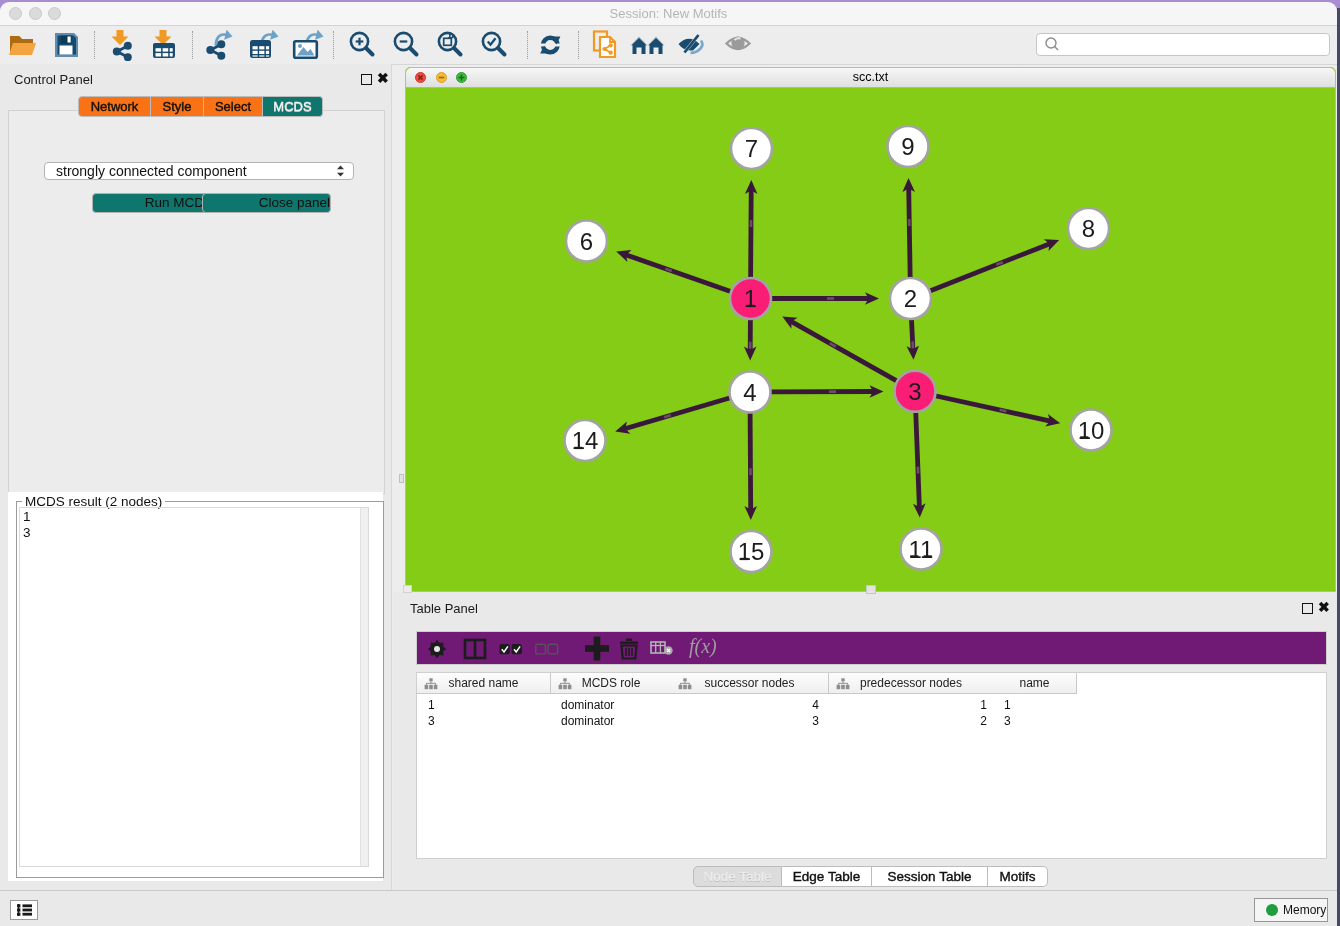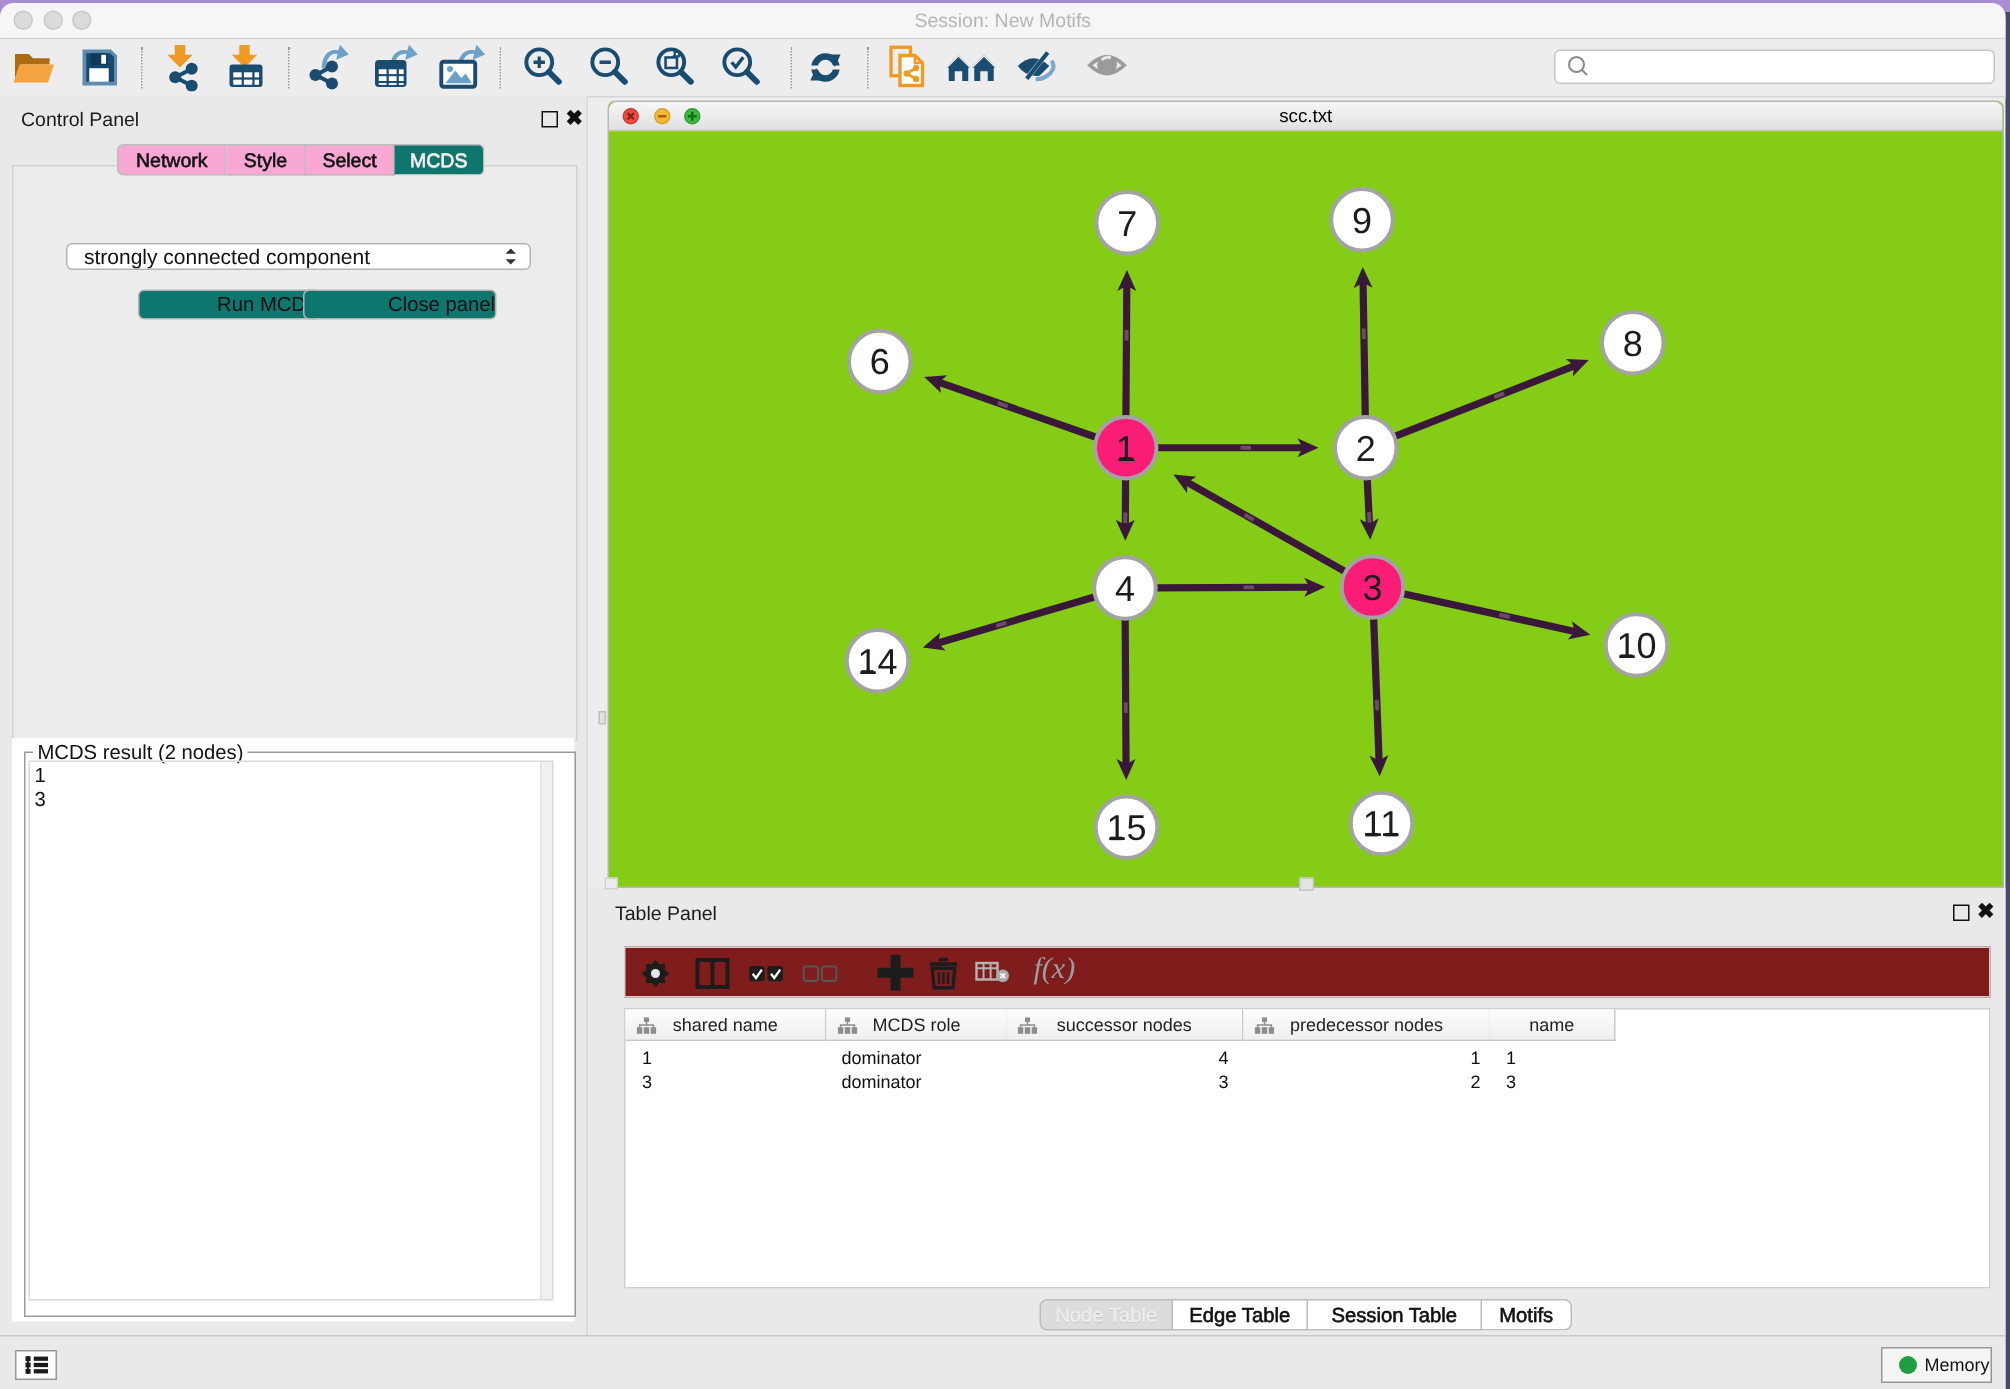--- a/index.html
+++ b/index.html
@@ -23,21 +23,21 @@
  border-left:1px dotted #9a9a9a;}
 #searchbox{position:absolute;left:1036px;top:7px;width:292px;height:21px;
  background:#fff;border:1px solid #c6c6c6;border-radius:4px;}
 
 #dock{left:0;top:64px;width:392px;height:826px;background:#e9e9e9;border-right:1px solid #d8d8d8;box-sizing:border-box;}
 #cp-title{position:absolute;left:14px;top:8px;font-size:13px;color:#1a1a1a;}
 .hdr-float{position:absolute;width:9px;height:9px;border:1.5px solid #111;}
 .hdr-x{position:absolute;font-size:14px;font-weight:bold;color:#111;line-height:11px;}
 
 .tabrow{position:absolute;display:flex;z-index:5;}
-.tab{box-sizing:border-box;height:21px;background:#f9a8d4;border:1px solid #bcbcbc;
+.tab{box-sizing:border-box;height:21px;background:#f97316;border:1px solid #bcbcbc;
  border-left:none;font-size:13px;color:#111;-webkit-text-stroke:0.4px #111;text-align:center;line-height:19px;}
 .tab.first{border-left:1px solid #bcbcbc;border-radius:4px 0 0 4px;}
 .tab.sel{background:#0f766e;color:#f2f2f2;-webkit-text-stroke:0.4px #ededed;text-shadow:0 1px 0 #b0b0b0;border-radius:0 4px 4px 0;}
 
 #cp-box{position:absolute;left:8px;top:46px;width:375px;height:382px;
  background:#ececec;border:1px solid #d2d2d2;}
 #opt-label{position:absolute;left:0;width:100%;top:71px;text-align:center;
  font-size:14px;color:#111;}
 #dd{position:absolute;left:44px;top:98px;width:297px;height:16px;background:#fff;
  border:1px solid #b3b3b3;border-radius:4px;font-size:14px;color:#111;
@@ -66,21 +66,21 @@
 #net-titlebar{position:absolute;left:0;top:0;width:100%;height:19px;
  background:linear-gradient(#f7f7f7,#dfdfdf);border-bottom:1px solid #b3b3b3;
  border-radius:5px 5px 0 0;}
 #net-title{position:absolute;left:0;right:0;top:2px;text-align:center;font-size:12.5px;color:#000;}
 .mac{position:absolute;top:4px;width:11px;height:11px;border-radius:50%;box-sizing:border-box;}
 #graph{position:absolute;left:0;top:20px;}
 
 #tablepanel{left:393px;top:592px;width:944px;height:298px;background:#e9e9e9;}
 #tp-title{position:absolute;left:17px;top:9px;font-size:13px;color:#1a1a1a;}
 #tp-toolbar{position:absolute;left:23px;top:39px;width:909px;height:32px;
- background:#7f1d1d;border:1px solid #cfcfcf;}
+ background:#701a75;border:1px solid #cfcfcf;}
 #tp-table{position:absolute;left:23px;top:80px;width:909px;height:185px;background:#fff;
  border:1px solid #cfcfcf;}
 .th{position:absolute;top:0;height:21px;box-sizing:border-box;
  background:linear-gradient(#fdfdfd,#efefef);border-right:1px solid #c9c9c9;
  border-bottom:1px solid #c9c9c9;font-size:12px;color:#222;text-align:center;
  line-height:21px;}
 .td{position:absolute;font-size:12px;color:#111;height:16px;line-height:16px;}
 
 #bt-row{position:absolute;left:300px;top:274px;display:flex;}
 .btab{box-sizing:border-box;height:21px;background:#fff;border:1px solid #bcbcbc;

